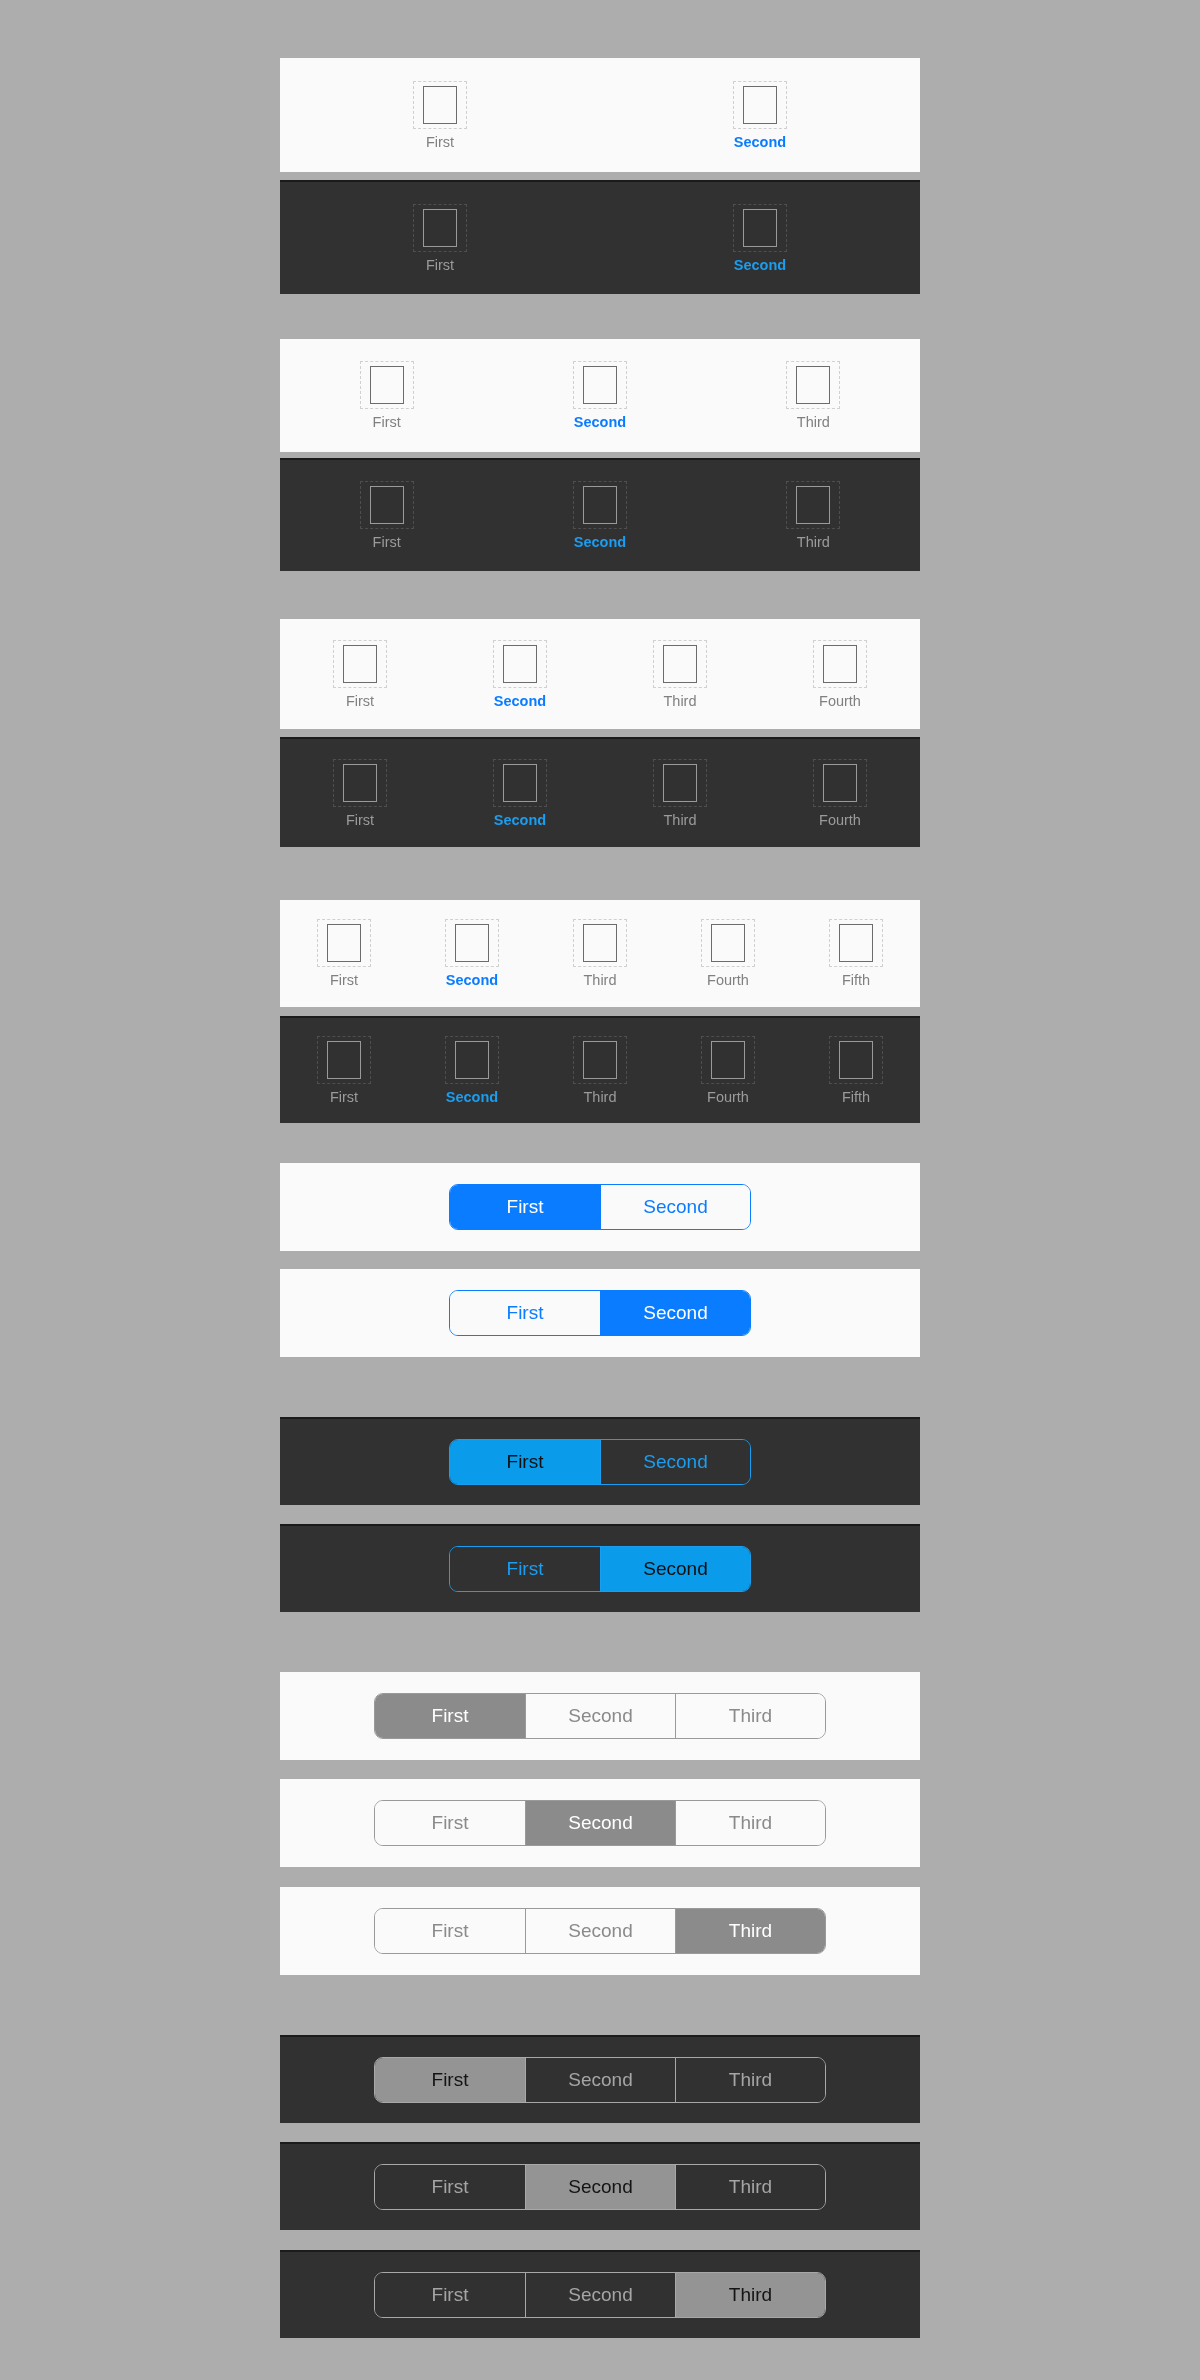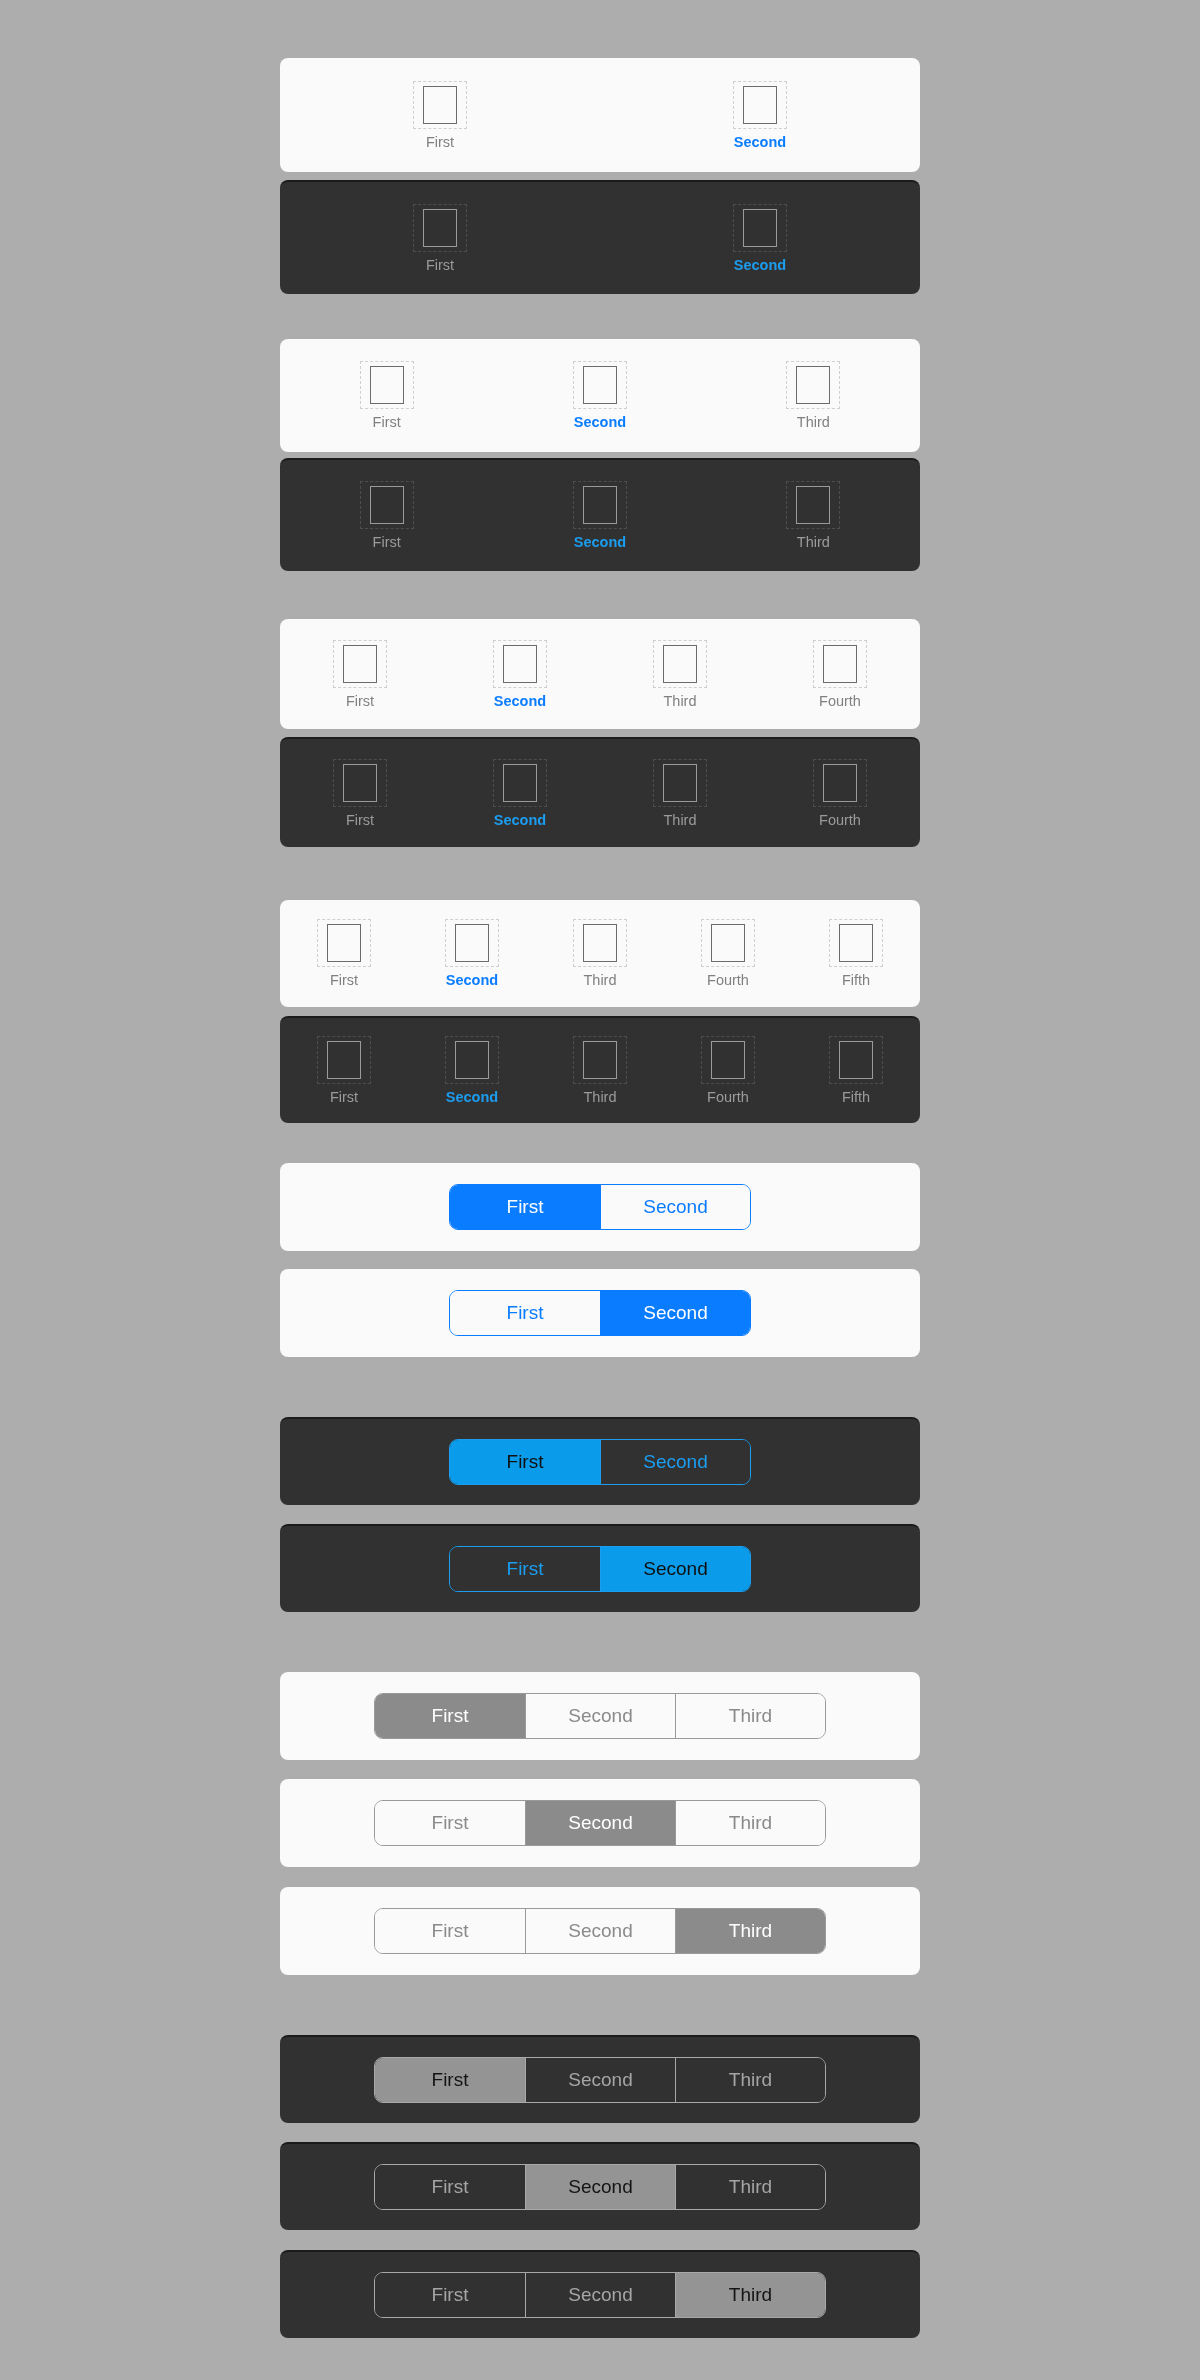--- a/index.html
+++ b/index.html
@@ -12,21 +12,20 @@
   #root { position: relative; width: 1200px; height: 2380px; overflow: hidden; }
 
   
   .panel {
     position: absolute;
     left: 280px;
     width: 640px;
     display: flex;
     align-items: center;
     justify-content: center;
-    border-radius: 8px;
   }
   .panel.light { background: #fafafa; }
   .panel.dark  { background: #313131; border-top: 2px solid #1b1b1b; }
 
   
   .tabbar { display: flex; width: 100%; height: 100%; align-items: stretch; }
   .tab {
     flex: 1 1 0;
     display: flex;
     flex-direction: column;

